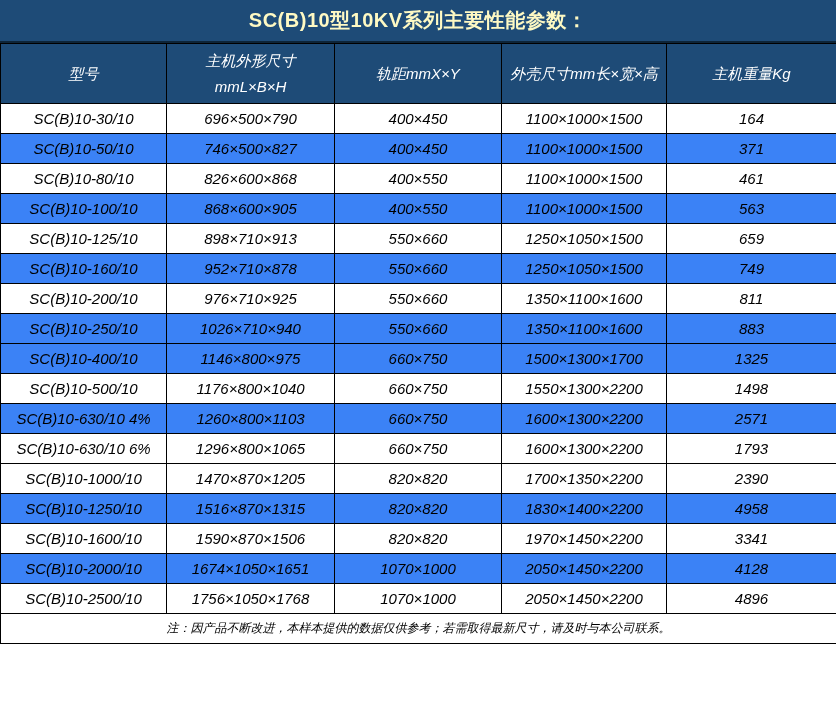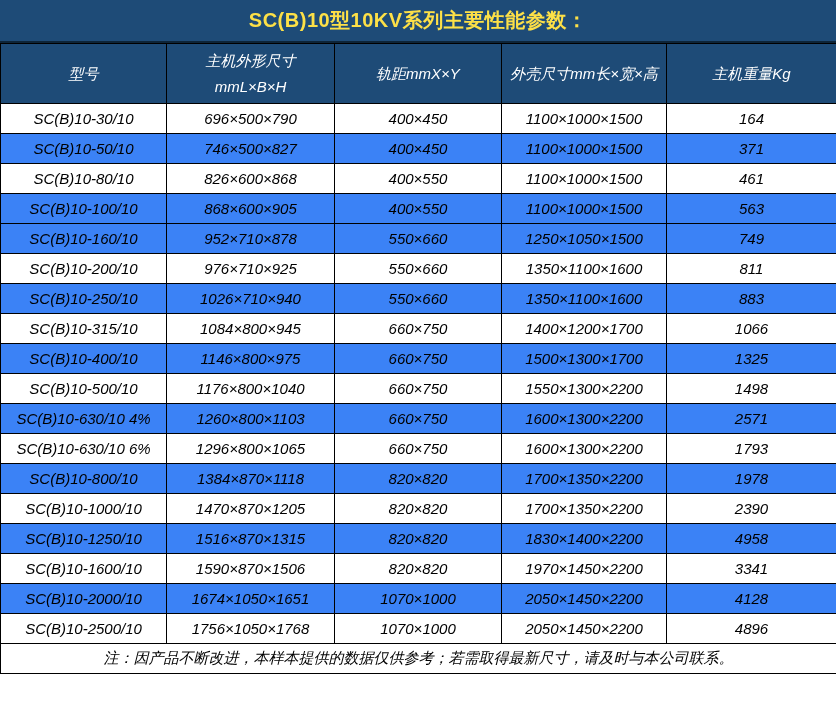--- a/index.html
+++ b/index.html
@@ -5,21 +5,21 @@
   html, body { margin: 0; padding: 0; }
   body {
     width: 836px;
     height: 705px;
     background: #ffffff;
     font-family: "Liberation Sans", "DejaVu Sans", sans-serif;
     overflow: hidden;
   }
   .title-bar {
     background: #1e4b77;
-    color: #fde047;
+    color: #fef9c3;
     height: 41px;
     display: flex;
     align-items: center;
     justify-content: center;
     font-size: 20px;
     font-weight: bold;
     border-bottom: 2px solid #0d2438;
     letter-spacing: 0.5px;
   }
   table.spec {
@@ -46,21 +46,21 @@
     vertical-align: middle;
     font-size: 15px;
     color: #000000;
     height: 29px;
     padding: 0;
     background: #ffffff;
     white-space: nowrap;
   }
   table.spec tr.alt td { background: #3b82f6; }
   table.spec tfoot td {
-    font-size: 15px;
+    font-size: 12px;
     height: 29px;
     background: #ffffff;
     text-align: center;
   }
 </style>
 </head>
 <body>
 
 <div class="title-bar">SC(B)10型10KV系列主要性能参数：</div>
 
@@ -114,20 +114,27 @@
         <td>1100×1000×1500</td>
         <td>461</td>
       </tr>
       <tr class="alt">
         <td>SC(B)10-100/10</td>
         <td>868×600×905</td>
         <td>400×550</td>
         <td>1100×1000×1500</td>
         <td>563</td>
       </tr>
+      <tr>
+        <td>SC(B)10-125/10</td>
+        <td>898×710×913</td>
+        <td>550×660</td>
+        <td>1250×1050×1500</td>
+        <td>659</td>
+      </tr>
       <tr class="alt">
         <td>SC(B)10-160/10</td>
         <td>952×710×878</td>
         <td>550×660</td>
         <td>1250×1050×1500</td>
         <td>749</td>
       </tr>
       <tr>
         <td>SC(B)10-200/10</td>
         <td>976×710×925</td>
@@ -135,27 +142,20 @@
         <td>1350×1100×1600</td>
         <td>811</td>
       </tr>
       <tr class="alt">
         <td>SC(B)10-250/10</td>
         <td>1026×710×940</td>
         <td>550×660</td>
         <td>1350×1100×1600</td>
         <td>883</td>
       </tr>
-      <tr>
-        <td>SC(B)10-315/10</td>
-        <td>1084×800×945</td>
-        <td>660×750</td>
-        <td>1400×1200×1700</td>
-        <td>1066</td>
-      </tr>
       <tr class="alt">
         <td>SC(B)10-400/10</td>
         <td>1146×800×975</td>
         <td>660×750</td>
         <td>1500×1300×1700</td>
         <td>1325</td>
       </tr>
       <tr>
         <td>SC(B)10-500/10</td>
         <td>1176×800×1040</td>
@@ -169,27 +169,20 @@
         <td>660×750</td>
         <td>1600×1300×2200</td>
         <td>2571</td>
       </tr>
       <tr>
         <td>SC(B)10-630/10 6%</td>
         <td>1296×800×1065</td>
         <td>660×750</td>
         <td>1600×1300×2200</td>
         <td>1793</td>
-      </tr>
-      <tr class="alt">
-        <td>SC(B)10-800/10</td>
-        <td>1384×870×1118</td>
-        <td>820×820</td>
-        <td>1700×1350×2200</td>
-        <td>1978</td>
       </tr>
       <tr>
         <td>SC(B)10-1000/10</td>
         <td>1470×870×1205</td>
         <td>820×820</td>
         <td>1700×1350×2200</td>
         <td>2390</td>
       </tr>
       <tr class="alt">
         <td>SC(B)10-1250/10</td>

